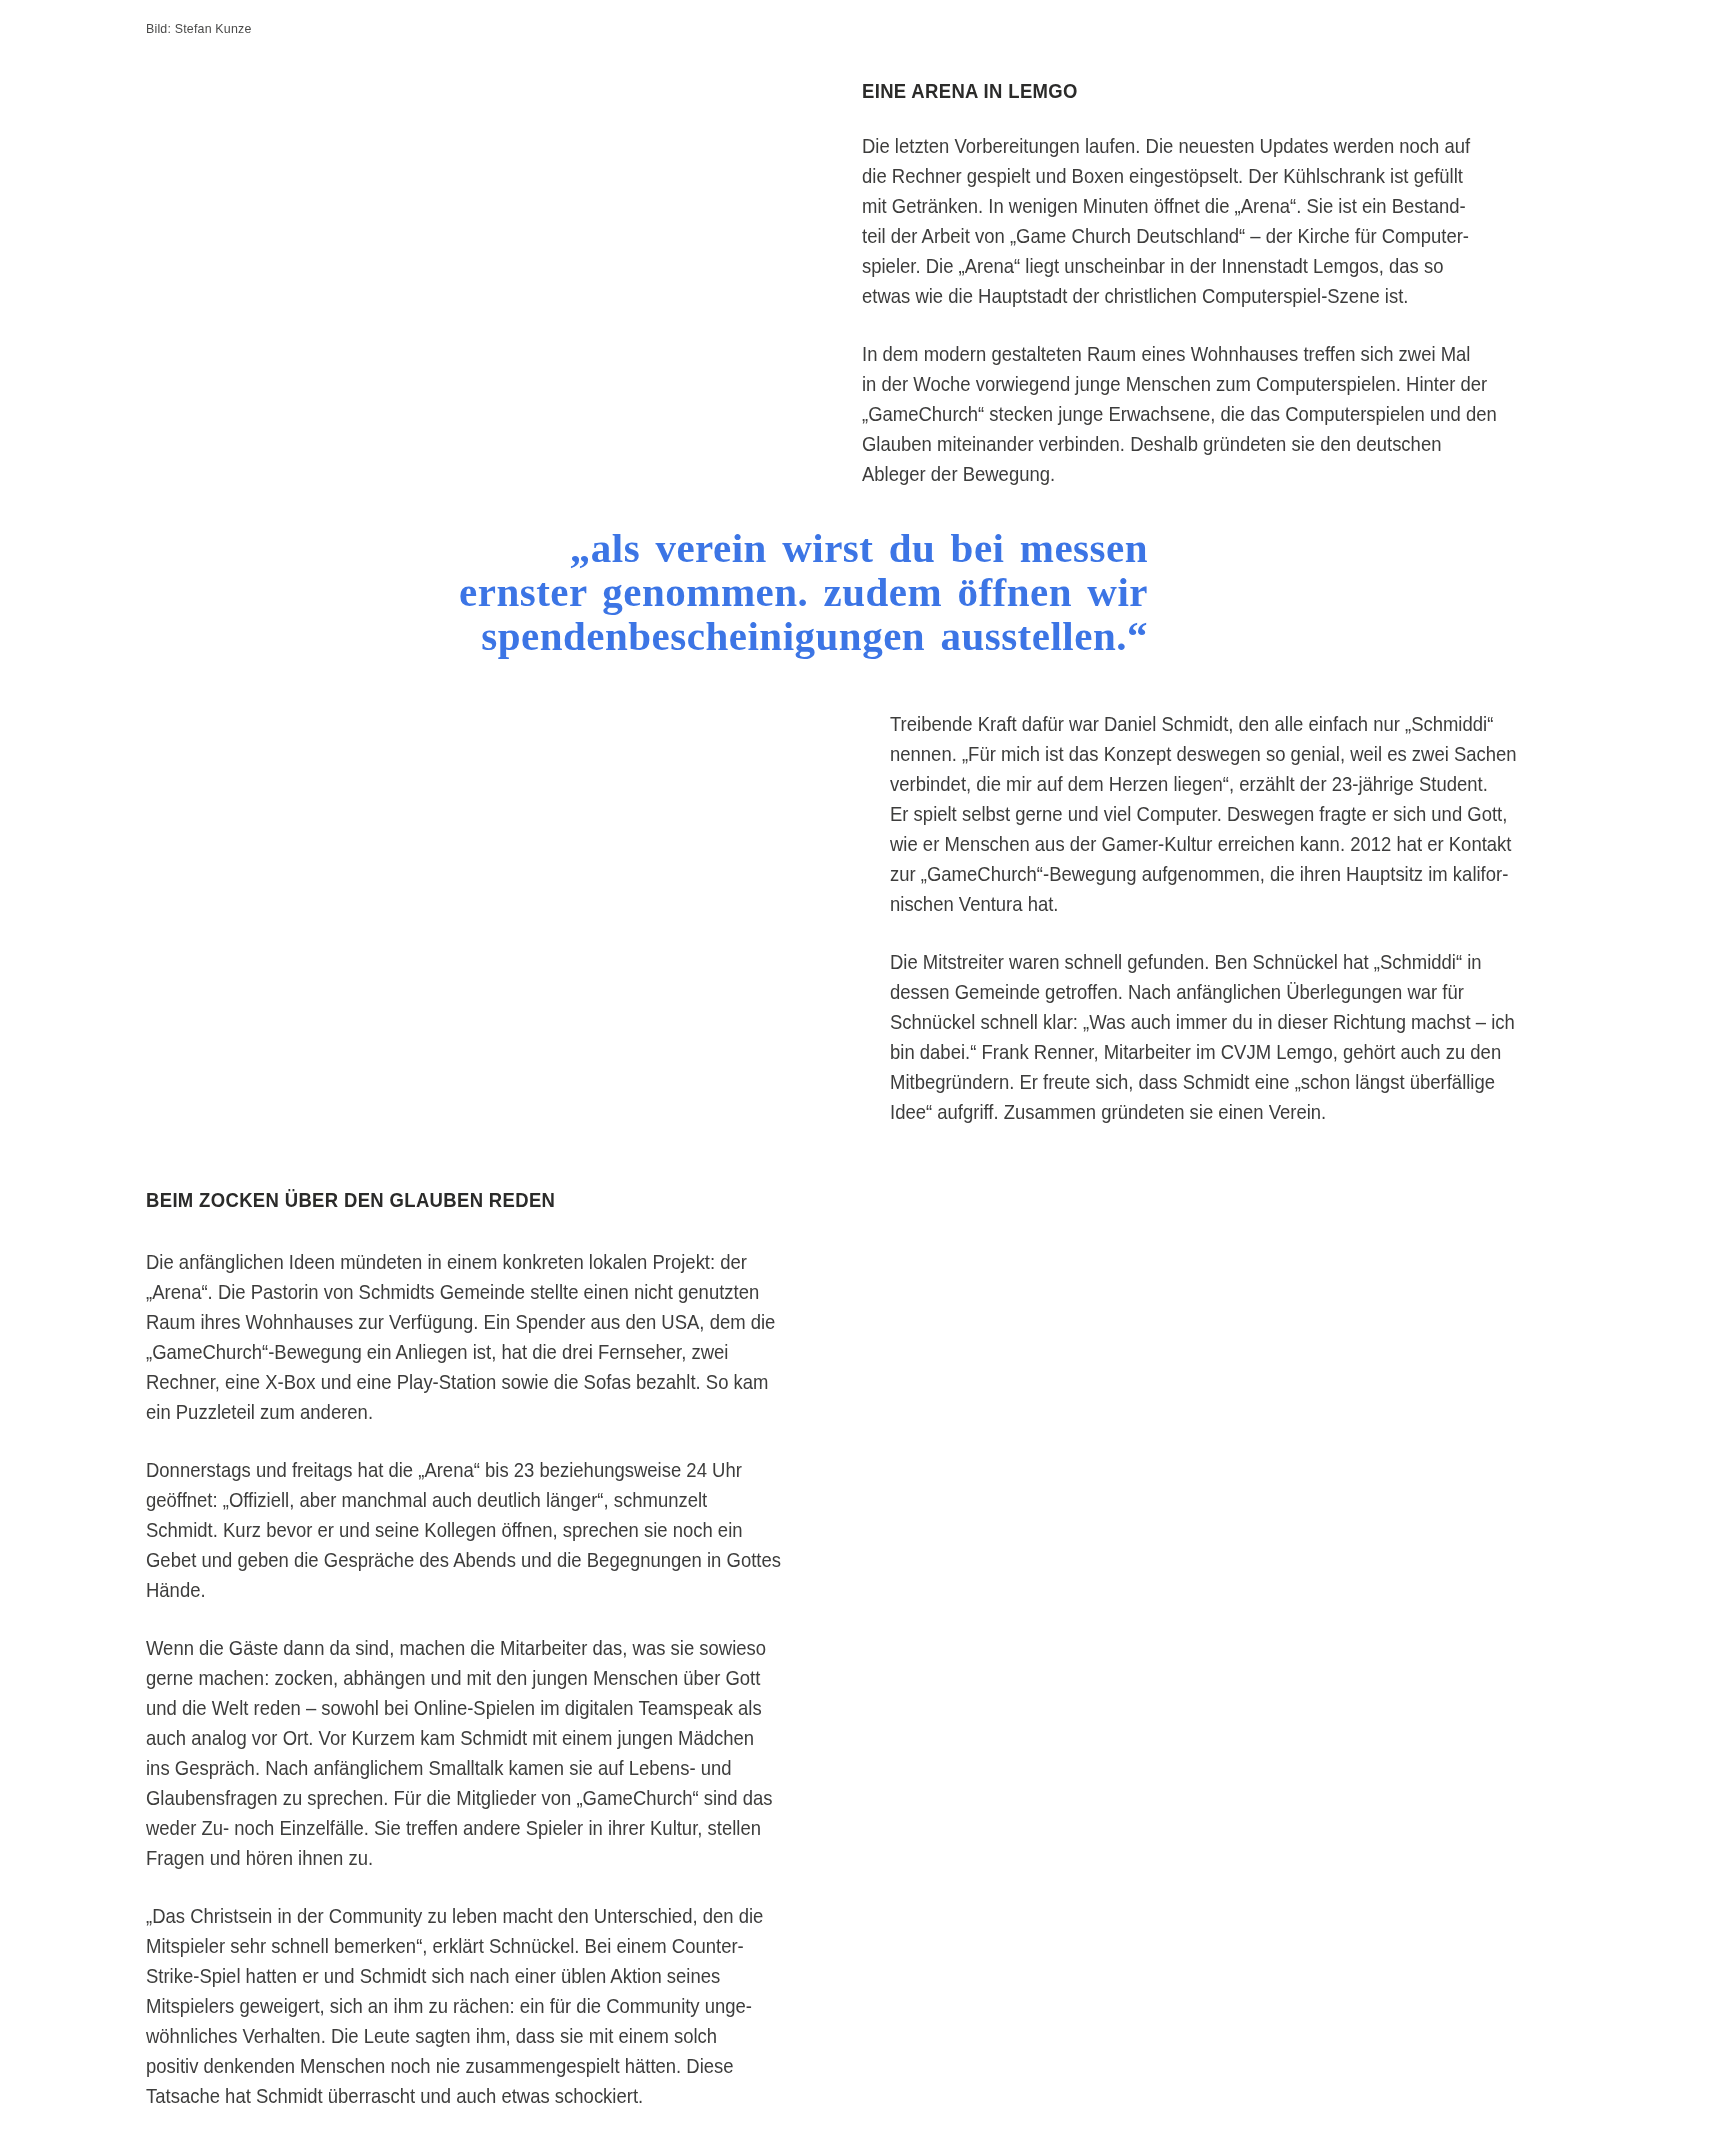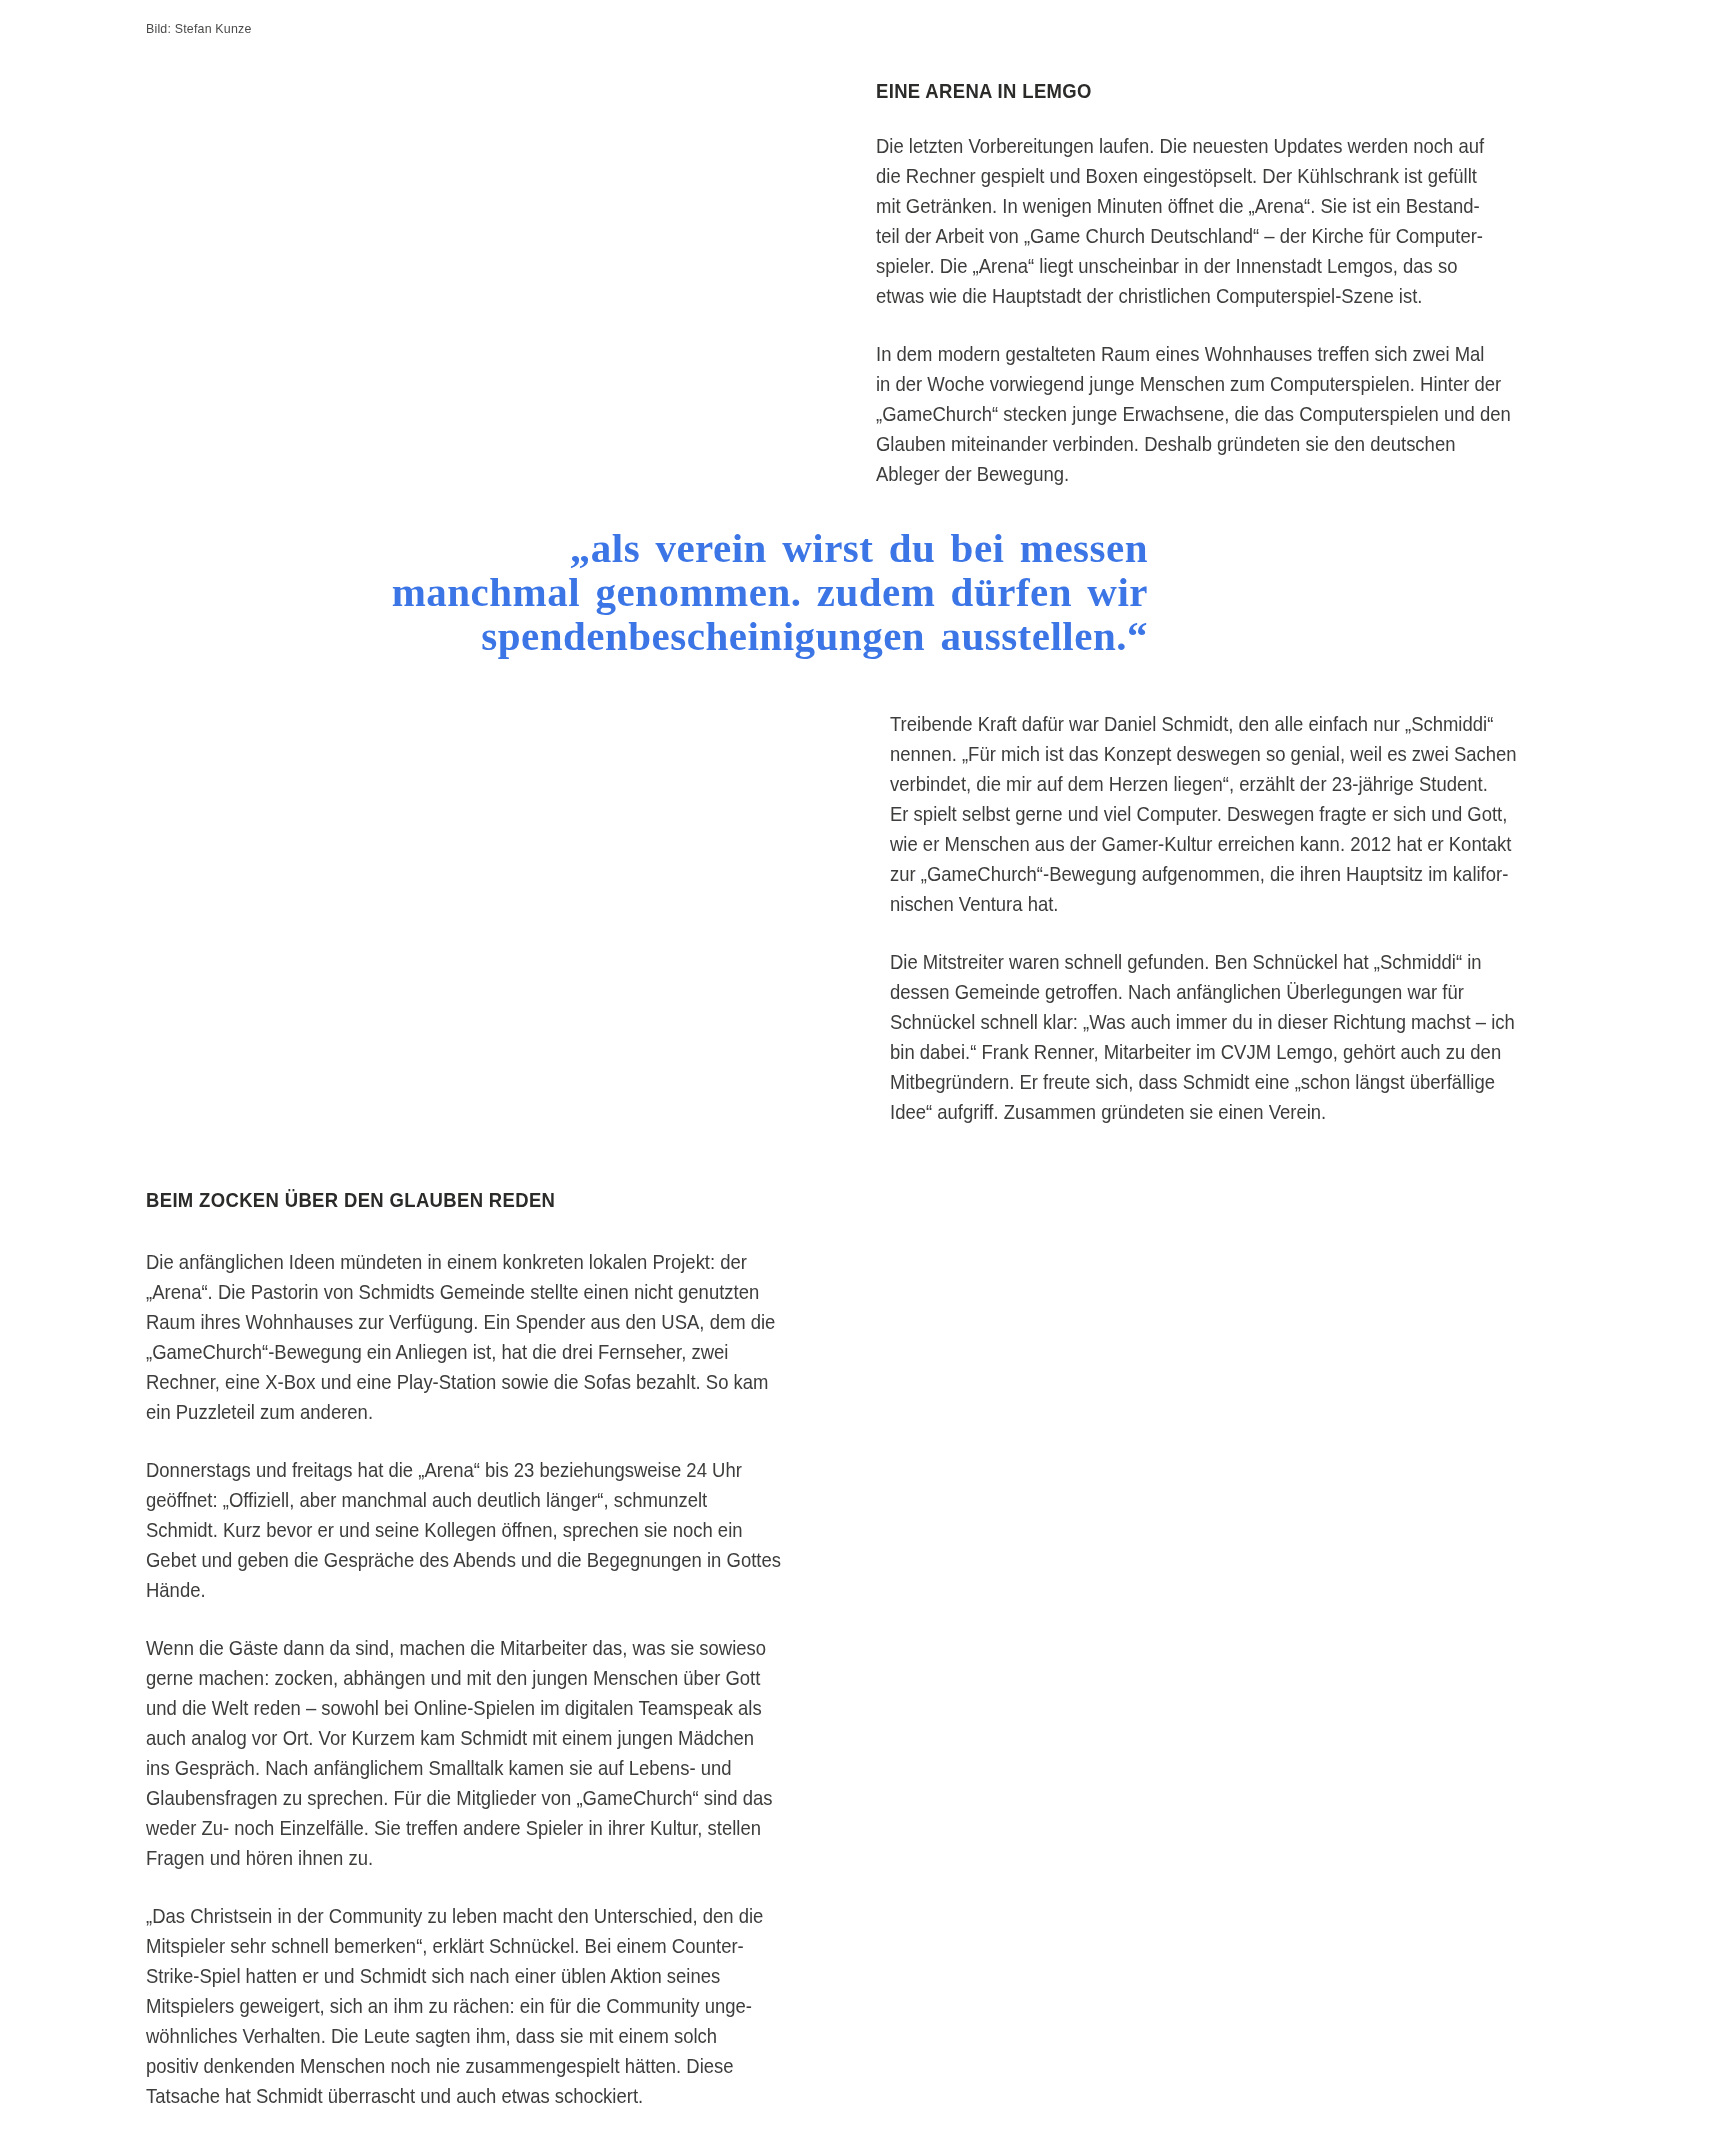--- a/index.html
+++ b/index.html
@@ -25,21 +25,21 @@
     line-height: 18px;
     color: #4a4a49;
     letter-spacing: 0.2px;
     white-space: pre;
     transform: scaleX(0.92);
     transform-origin: 0 0;
   }
   .col {
     position: absolute;
   }
-  .col-right-top    { left: 862px; top: 76px;   width: 720px; margin-left: 14px; }
+  .col-right-top    { left: 862px; top: 76px;   width: 720px; }
   .col-right-bottom { left: 862px; top: 709px;  width: 720px; margin-left: 28px; }
   .col-left-bottom  { left: 146px; top: 1185px; width: 720px; }
 
   .heading {
     font-family: "Liberation Sans", sans-serif;
     font-weight: 700;
     font-size: 21px;
     line-height: 30px;
     color: var(--heading-color, #2b2b2a);
     letter-spacing: 0.4px;
@@ -93,21 +93,21 @@
 spieler. Die „Arena“ liegt unscheinbar in der Innenstadt Lemgos, das so
 etwas wie die Hauptstadt der christlichen Computerspiel-Szene ist.</p>
     <p class="par">In dem modern gestalteten Raum eines Wohnhauses treffen sich zwei Mal
 in der Woche vorwiegend junge Menschen zum Computerspielen. Hinter der
 „GameChurch“ stecken junge Erwachsene, die das Computerspielen und den
 Glauben miteinander verbinden. Deshalb gründeten sie den deutschen
 Ableger der Bewegung.</p>
   </section>
 
   <div class="pullquote">„als verein wirst du bei messen
-manchmal genommen. zudem dürfen wir
+ernster genommen. zudem öffnen wir
 spendenbescheinigungen ausstellen.“</div>
 
   <section class="col col-right-bottom">
     <p class="par">Treibende Kraft dafür war Daniel Schmidt, den alle einfach nur „Schmiddi“
 nennen. „Für mich ist das Konzept deswegen so genial, weil es zwei Sachen
 verbindet, die mir auf dem Herzen liegen“, erzählt der 23-jährige Student.
 Er spielt selbst gerne und viel Computer. Deswegen fragte er sich und Gott,
 wie er Menschen aus der Gamer-Kultur erreichen kann. 2012 hat er Kontakt
 zur „GameChurch“-Bewegung aufgenommen, die ihren Hauptsitz im kalifor-
 nischen Ventura hat.</p>

